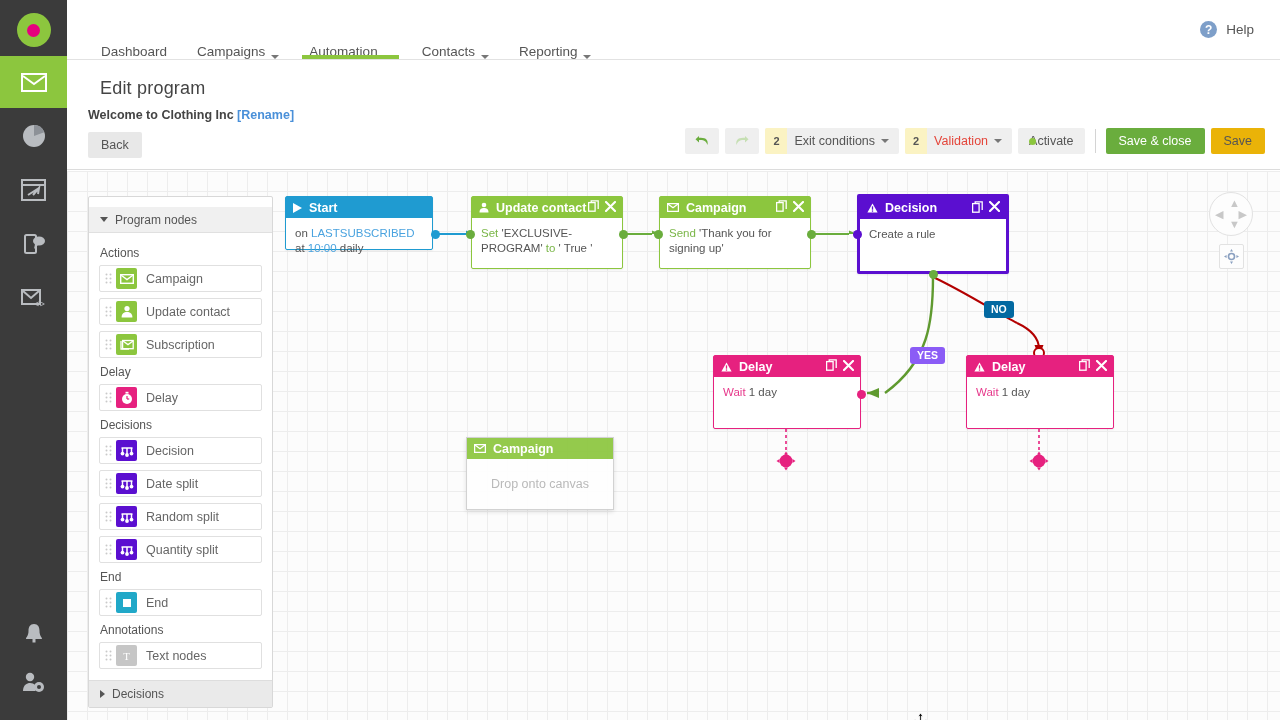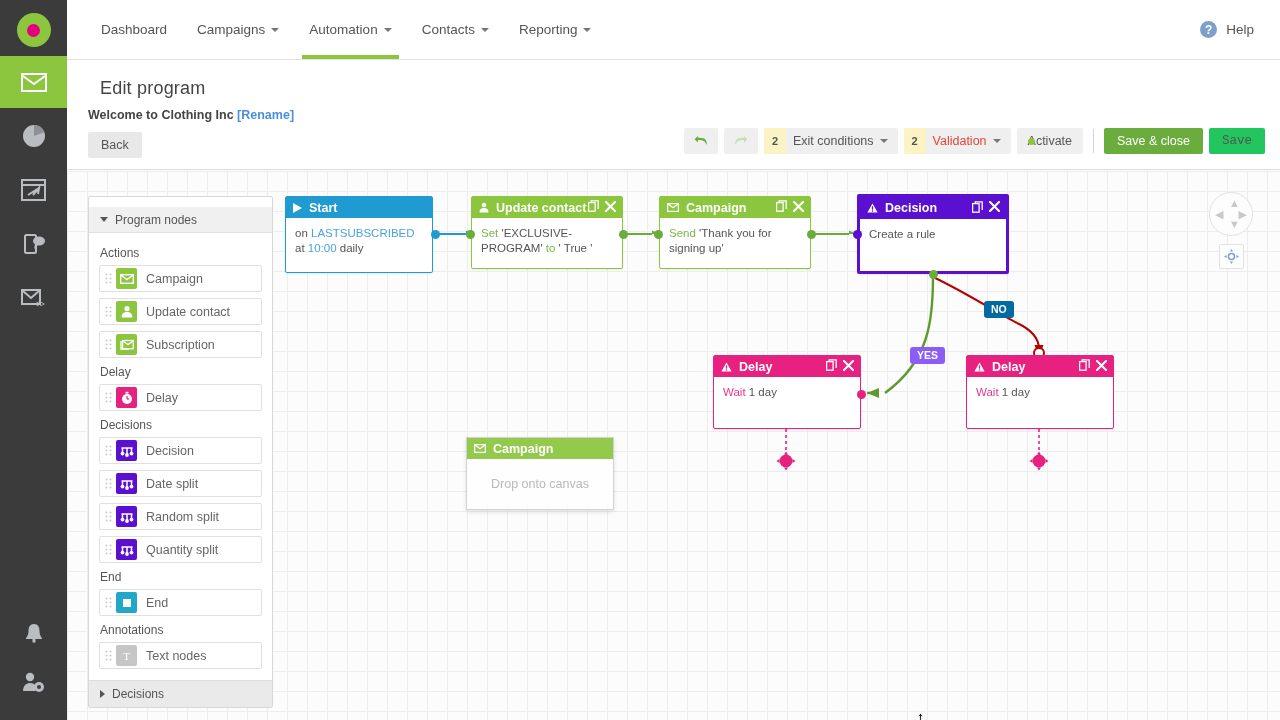--- a/index.html
+++ b/index.html
@@ -31,21 +31,21 @@
   .rail-item.active { background: #8cc63e; }
   .rail-item svg { display: block; }
 
   
   .topnav {
     position: absolute; left: 67px; top: 0; width: 1213px; height: 60px;
     background: #fff; border-bottom: 1px solid #e2e2e2;
   }
   .nav-items { display: flex; align-items: center; height: 59px; padding-left: 19px; }
   .nav-item {
-    position: relative; height: 59px; display: flex; align-items: center;
+    position: relative; height: 59px; display: flex; align-items: flex-end;
     padding: 0 15px; font-size: 13.5px; color: #555; cursor: pointer; white-space: nowrap;
   }
   .nav-item .caret {
     display: inline-block; margin-left: 6px; width: 0; height: 0;
     border-left: 4px solid transparent; border-right: 4px solid transparent;
     border-top: 4px solid #777;
   }
   .nav-item.active::after {
     content: ""; position: absolute; left: 8px; right: 8px; bottom: 0;
     height: 4px; background: #8cc63e;
@@ -113,23 +113,23 @@
     color: #555; padding: 0 11px; cursor: pointer;
   }
   .tb-activate .dot { width: 7px; height: 7px; border-radius: 50%; background: #8cc63e; }
   .tb-sep { width: 1px; height: 24px; background: #d4d4d4; margin: 0 4px; }
   .btn-green {
     background: #6aad3d; border: none; color: #fff; height: 26px;
     padding: 0 13px; font-size: 12.5px; border-radius: 2px;
     font-family: inherit; cursor: pointer;
   }
   .btn-gray {
-    background: #22c55e; border: none; color: #555; height: 26px;
+    background: #eab308; border: none; color: #555; height: 26px;
     padding: 0 13px; font-size: 12.5px; border-radius: 2px;
-    font-family: Liberation Mono, monospace; cursor: pointer;
+    font-family: Liberation Sans, sans-serif; cursor: pointer;
   }
 
   
   .workspace {
     position: absolute; left: 67px; top: 171px; width: 1213px; height: 549px;
     background: #f0f0f0;
   }
   .canvas {
     position: absolute; left: 0; top: 0; width: 1213px; height: 549px;
     background-color: #fcfcfc;
@@ -692,21 +692,21 @@
           <span class="pal-name">Text nodes</span>
         </div>
       </div>
 
       <div class="palette-foot">
         <i class="tri-right"></i>
         <span>Decisions</span>
       </div>
     </div>
 
-    <div class="node start" style="left:218px; top:25px; width:148px; height:77px;">
+    <div class="node start" style="left:218px; top:25px; width:148px; height:54px;">
       <div class="node-head">
         <span class="hico">
           <svg width="9" height="10" viewBox="0 0 9 10">
               <path d="M0 0 L9 5 L0 10 Z" fill="#fff"></path>
             </svg>
         </span>
         <span class="htitle">Start</span>
       </div>
       <div class="node-body">
         <span>on </span><span class="kw-blue">LASTSUBSCRIBED</span><span> at </span><span class="kw-blue">10:00</span><span> daily</span>

